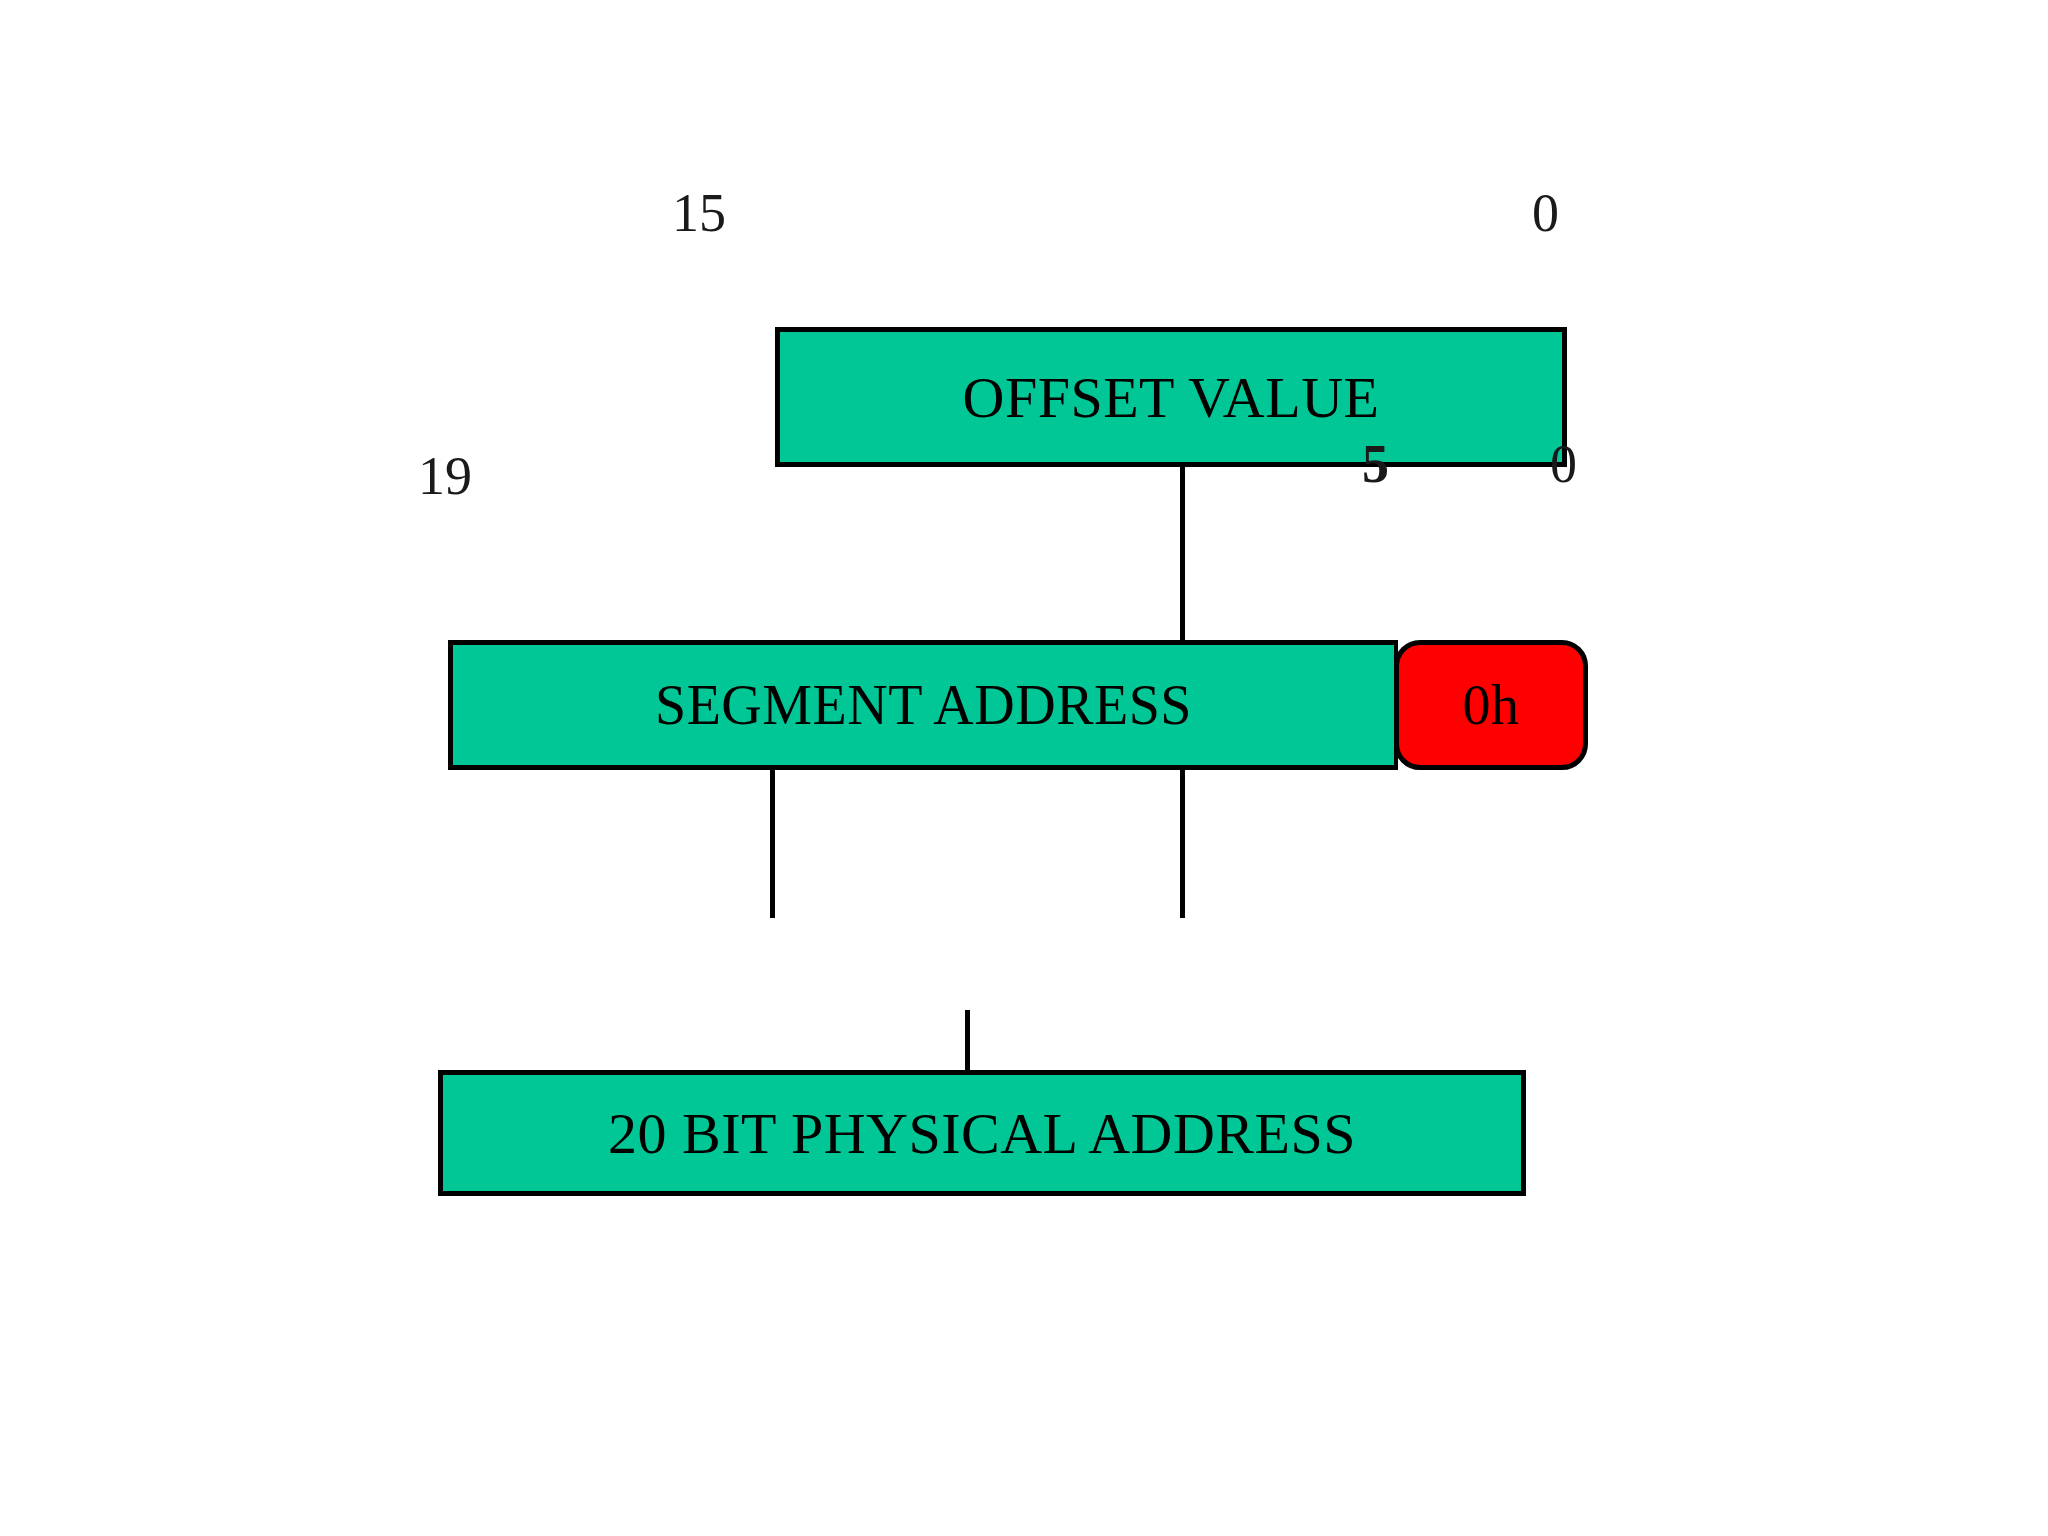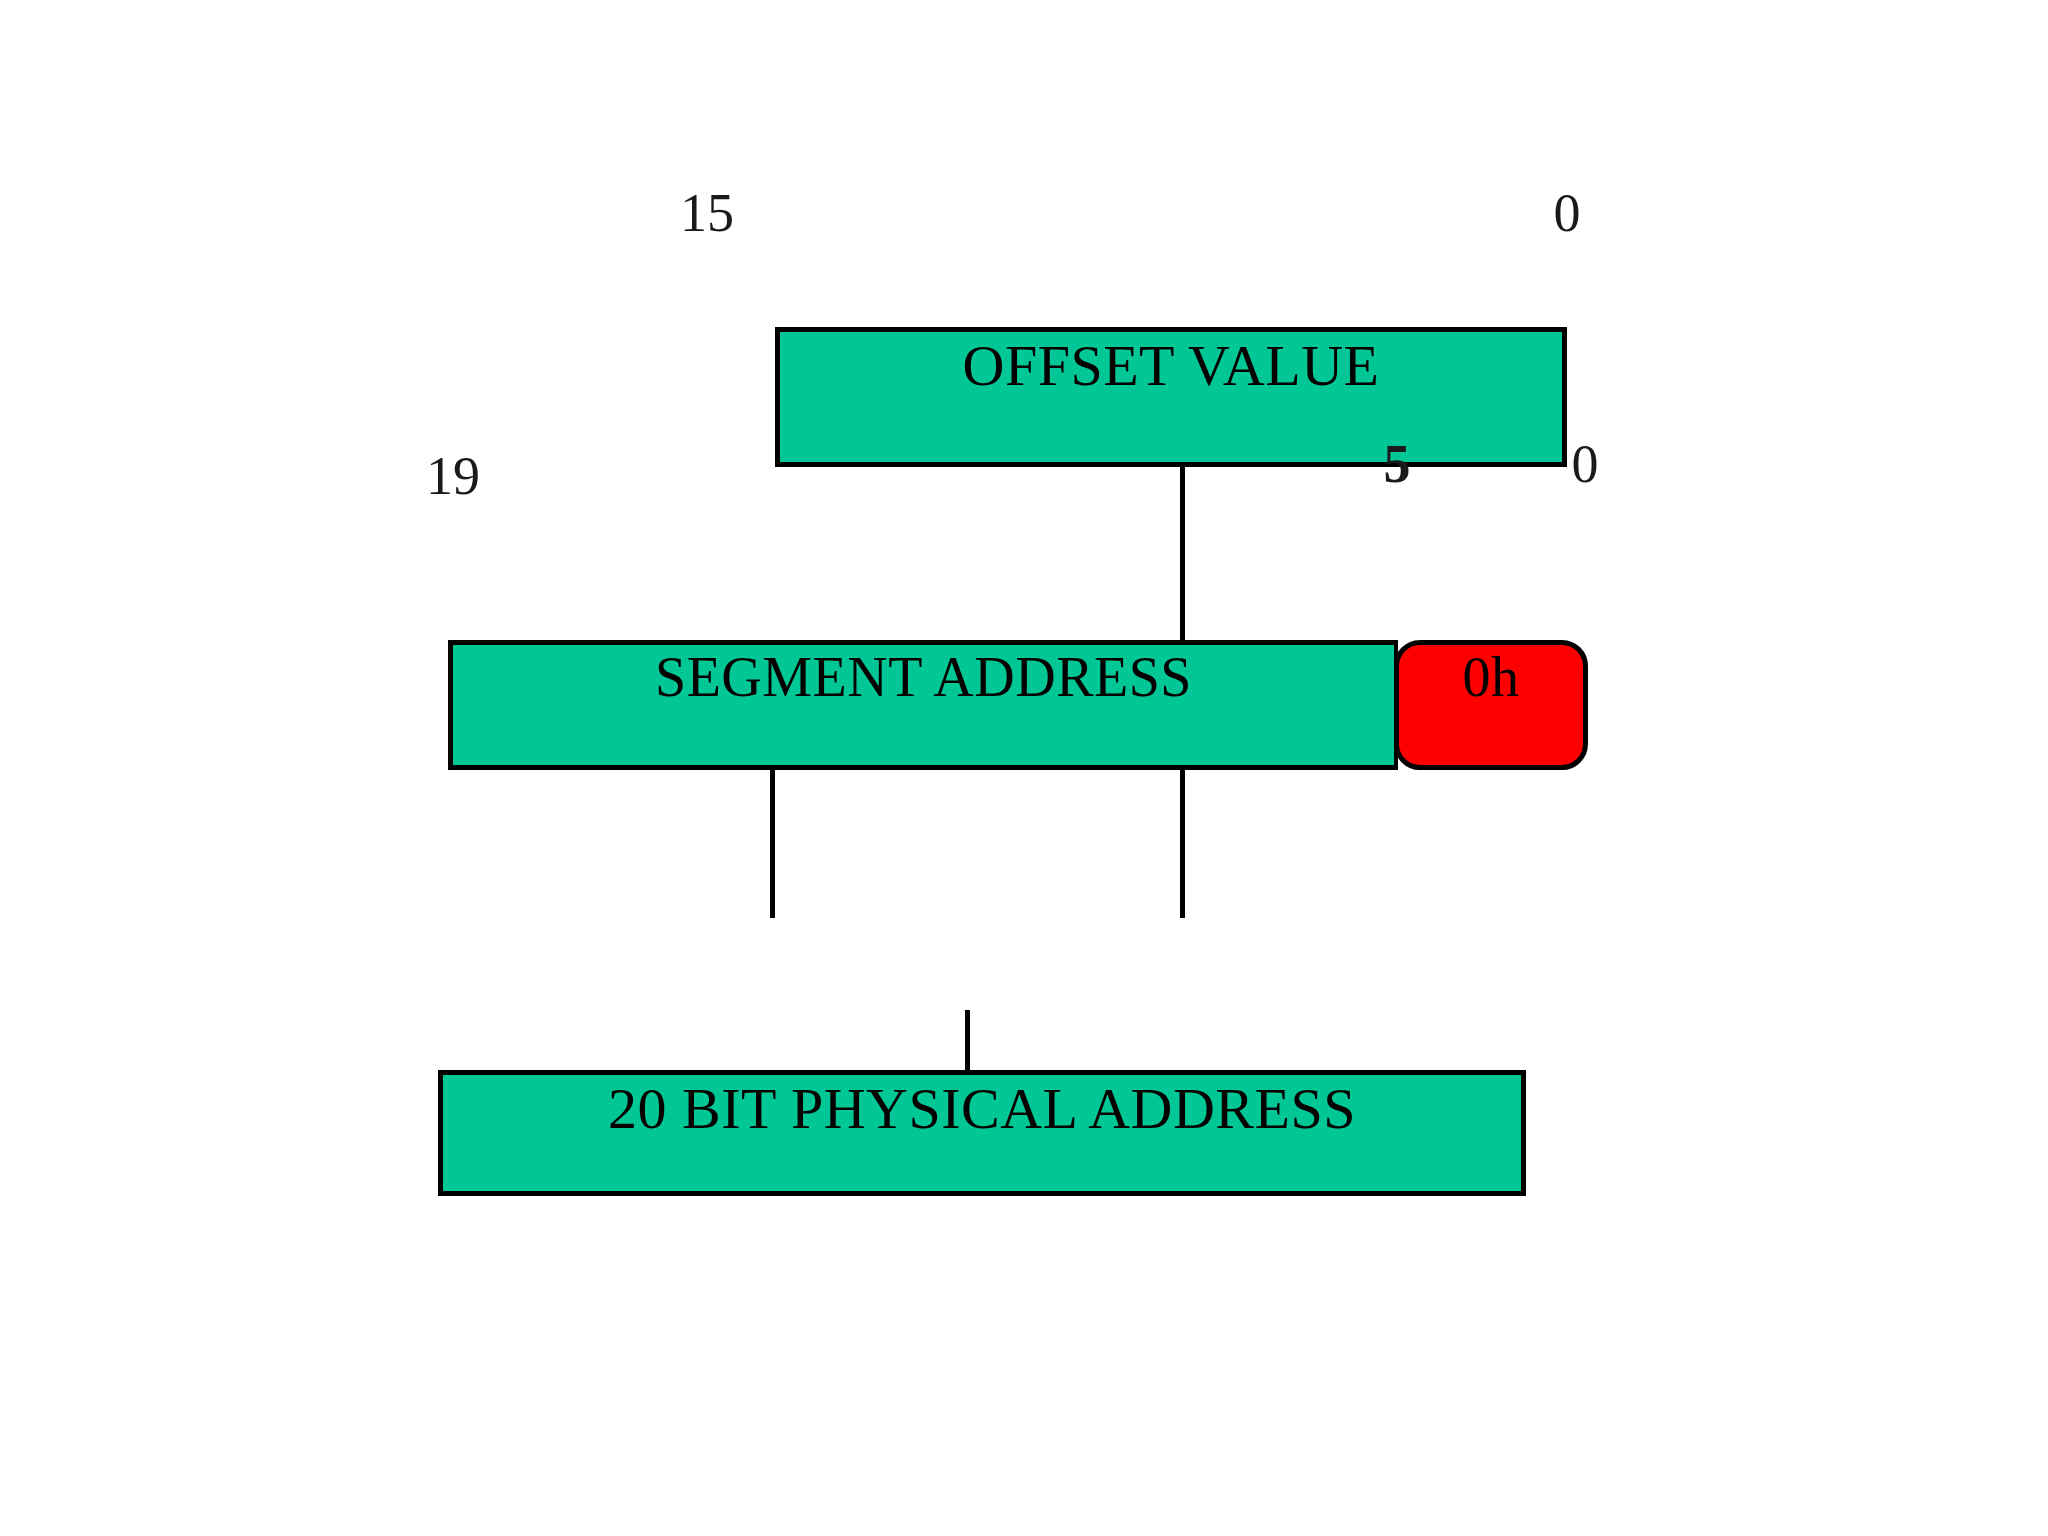--- a/index.html
+++ b/index.html
@@ -21,29 +21,30 @@
   }
 
   
   .bit-label {
     position: absolute;
     font-family: "Liberation Serif", "DejaVu Serif", serif;
     font-size: 54px;
     line-height: 1;
     color: #1a1a1a;
     white-space: nowrap;
-    text-align: center;
+    text-align: left;
   }
 
   
   .box {
     position: absolute;
     box-sizing: border-box;
     border: 5px solid #000000;
     display: flex;
+    align-items: center;
     justify-content: center;
   }
   .box-label {
     font-family: "Liberation Serif", "DejaVu Serif", serif;
     color: #000000;
     white-space: nowrap;
     letter-spacing: 0.5px;
   }
 
   .box-green  { background: #00c795; }

